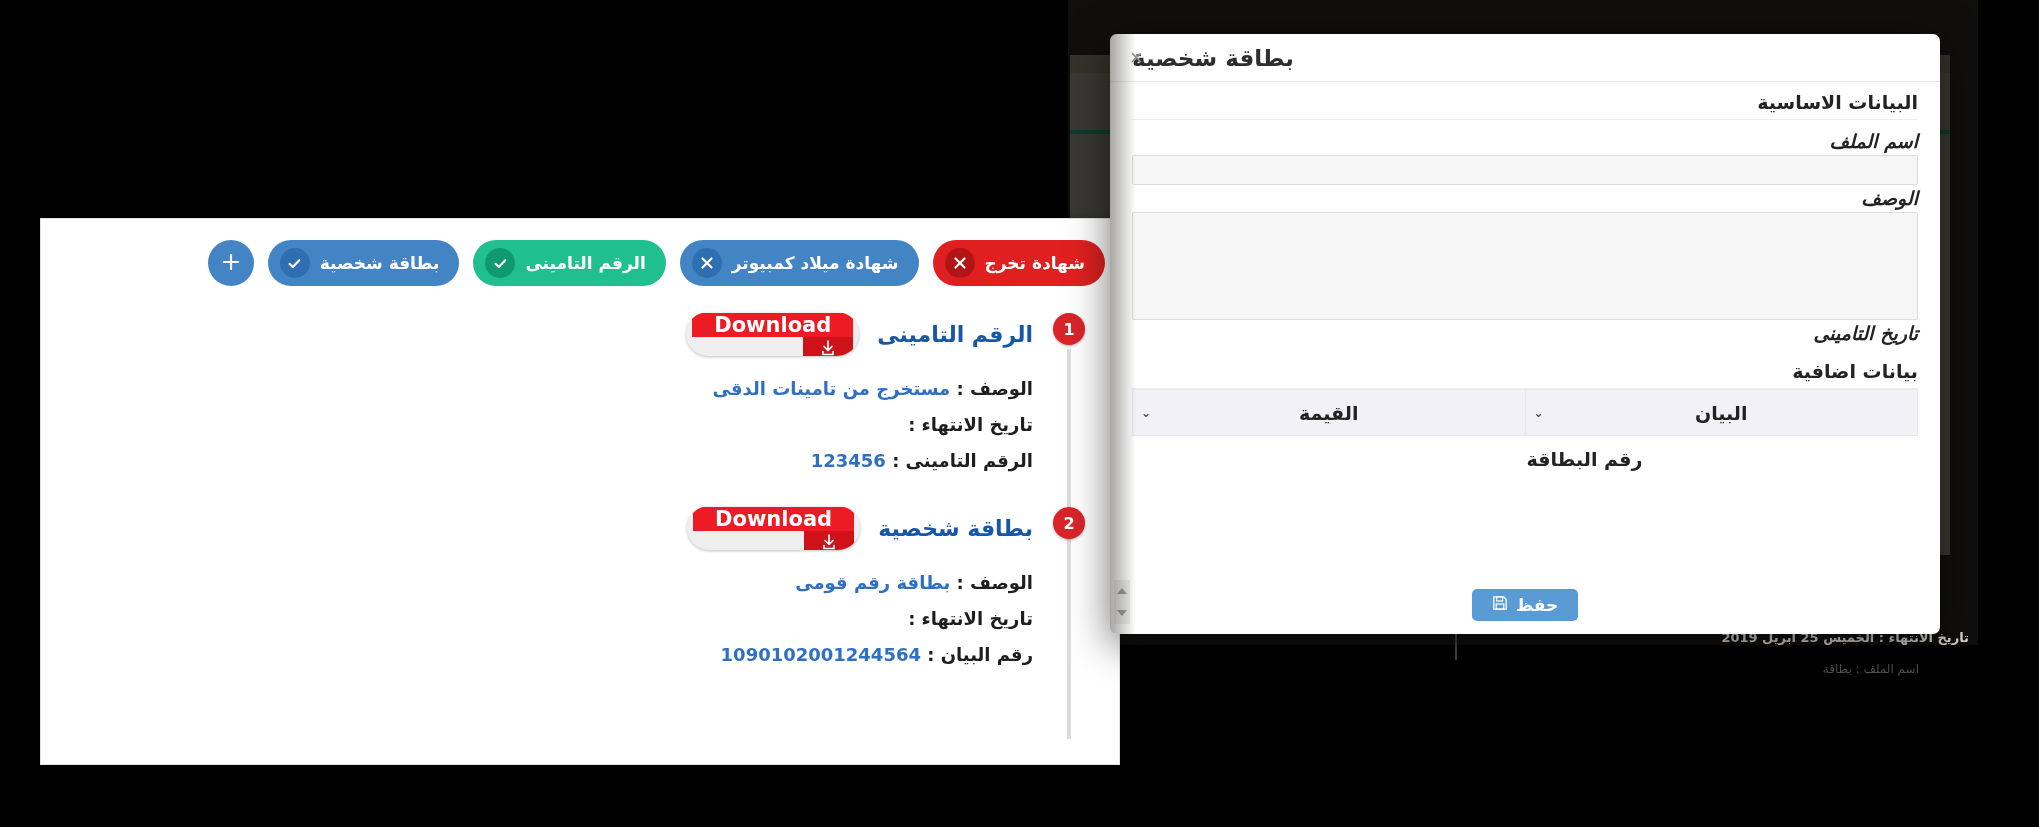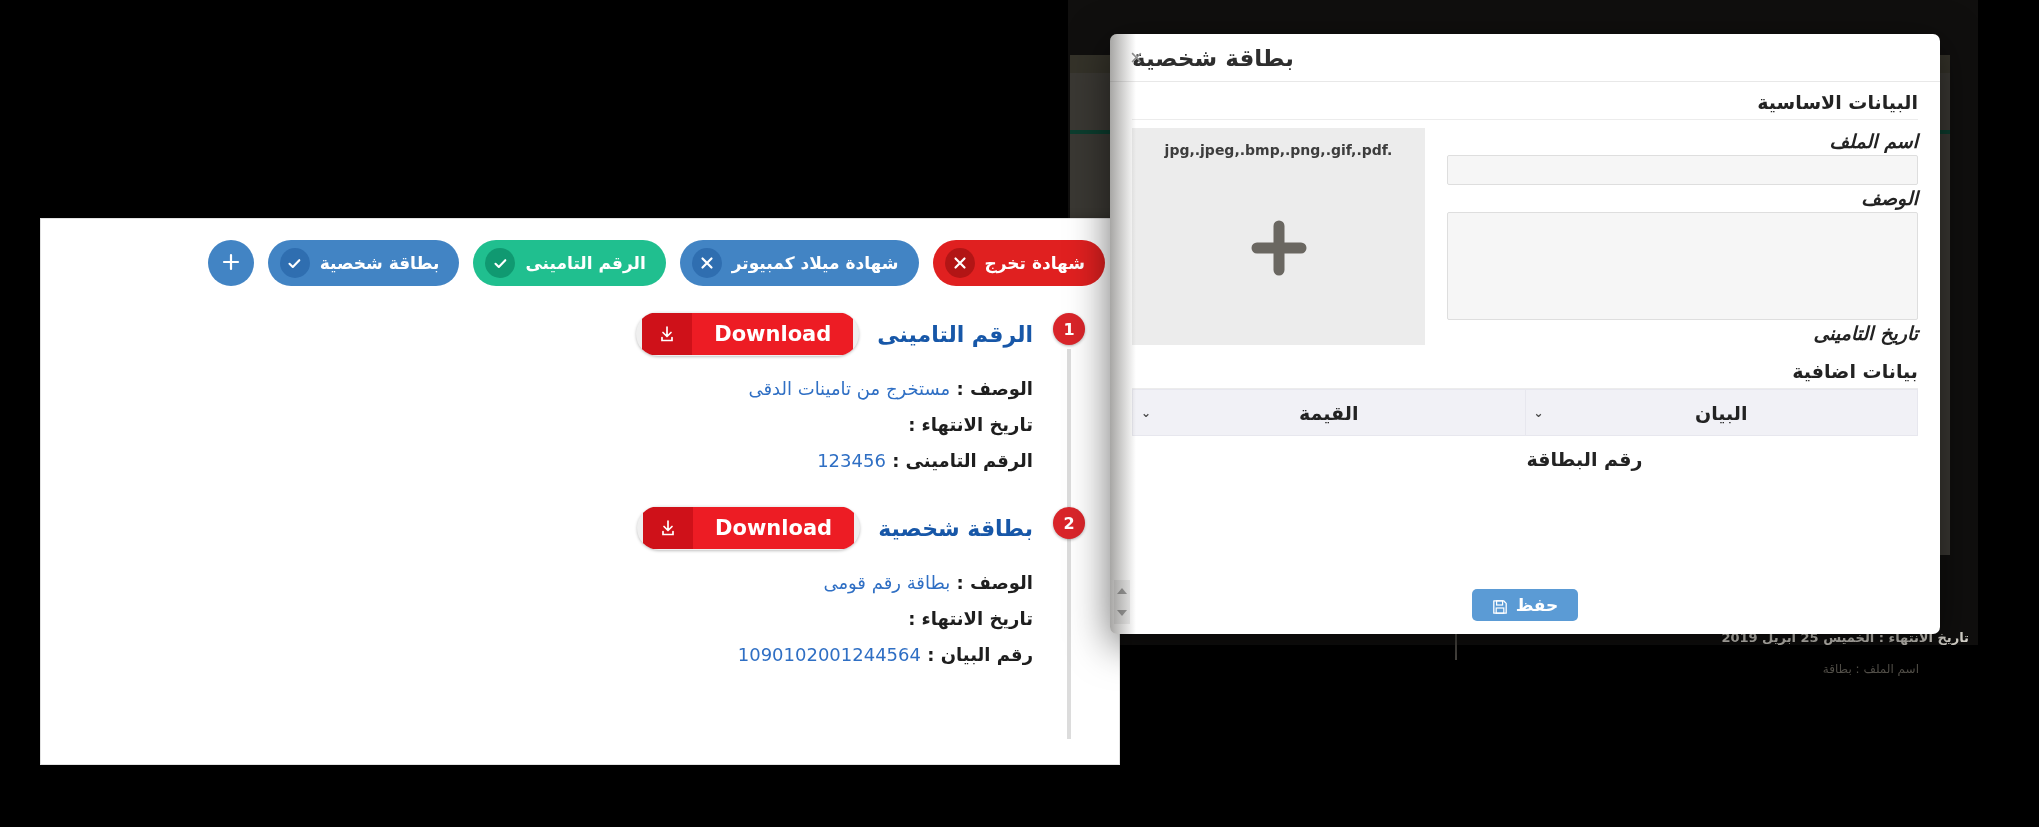--- a/index.html
+++ b/index.html
@@ -198,21 +198,21 @@
     height: 54px;
   }
   .tl-title {
     font-size: 22px;
     font-weight: bold;
     color: #1757a8;
     white-space: nowrap;
   }
   .dl-btn {
     display: inline-flex;
-    flex-direction: row;
+    flex-direction: column;
     align-items: stretch;
     border: none;
     border-radius: 24px;
     overflow: hidden;
     cursor: pointer;
     height: 44px;
     box-shadow: 0 1px 3px rgba(0,0,0,.25);
   }
   .dl-btn .dl-text {
     background: #ed1c24;
@@ -240,21 +240,21 @@
   }
   .tl-field {
     font-size: 18px;
     font-weight: bold;
     color: #1e1e1e;
     line-height: 1.0;
     padding: 9px 0;
     white-space: nowrap;
     direction: rtl;
   }
-  .tl-field .fv { color: #2f6fc4; font-weight: normal; }
+  .tl-field .fv { color: #2f6fc4; font-weight: bold; }
 
   
   .modal {
     position: absolute;
     left: 1110px;
     top: 34px;
     width: 830px;
     height: 600px;
     background: #ffffff;
     border-radius: 7px;
@@ -424,21 +424,21 @@
   .save-wrap {
     position: absolute;
     left: 0; right: 0;
     bottom: 14px;
     display: flex;
     justify-content: center;
   }
   .save-btn {
     display: inline-flex;
     flex-direction: row;
-    align-items: flex-end;
+    align-items: flex-start;
     gap: 8px;
     background: #5b9bd5;
     border: none;
     border-radius: 5px;
     color: #ffffff;
     font-size: 17px;
     font-weight: bold;
     padding: 6px 20px;
     cursor: pointer;
     font-family: "DejaVu Sans", "Liberation Sans", sans-serif;
@@ -598,30 +598,20 @@
         <div class="fields-col">
           <div class="field-label">اسم الملف</div>
           <input class="inp inp-name" type="text" value="" placeholder="" style="">
 
           <div class="field-label">الوصف</div>
           <textarea class="inp inp-desc" placeholder="" style=""></textarea>
 
           <div class="field-label">تاريخ التامينى</div>
         </div>
 
-        <div class="upload-col">
-          <div class="upload-box">
-            <div class="upload-hint">jpg,.jpeg,.bmp,.png,.gif,.pdf.</div>
-            <div class="upload-plus">
-              <svg width="72" height="72" viewBox="0 0 72 72" aria-hidden="true">
-                <path d="M36 14 L36 58 M14 36 L58 36" stroke="#6a6761" stroke-width="11" stroke-linecap="round"></path>
-              </svg>
-            </div>
-          </div>
-        </div>
 
       </div>
 
       <div class="extra-section">
         <div class="section-title">بيانات اضافية</div>
 
         <table class="tbl">
           <thead>
             <tr>
               <th>

